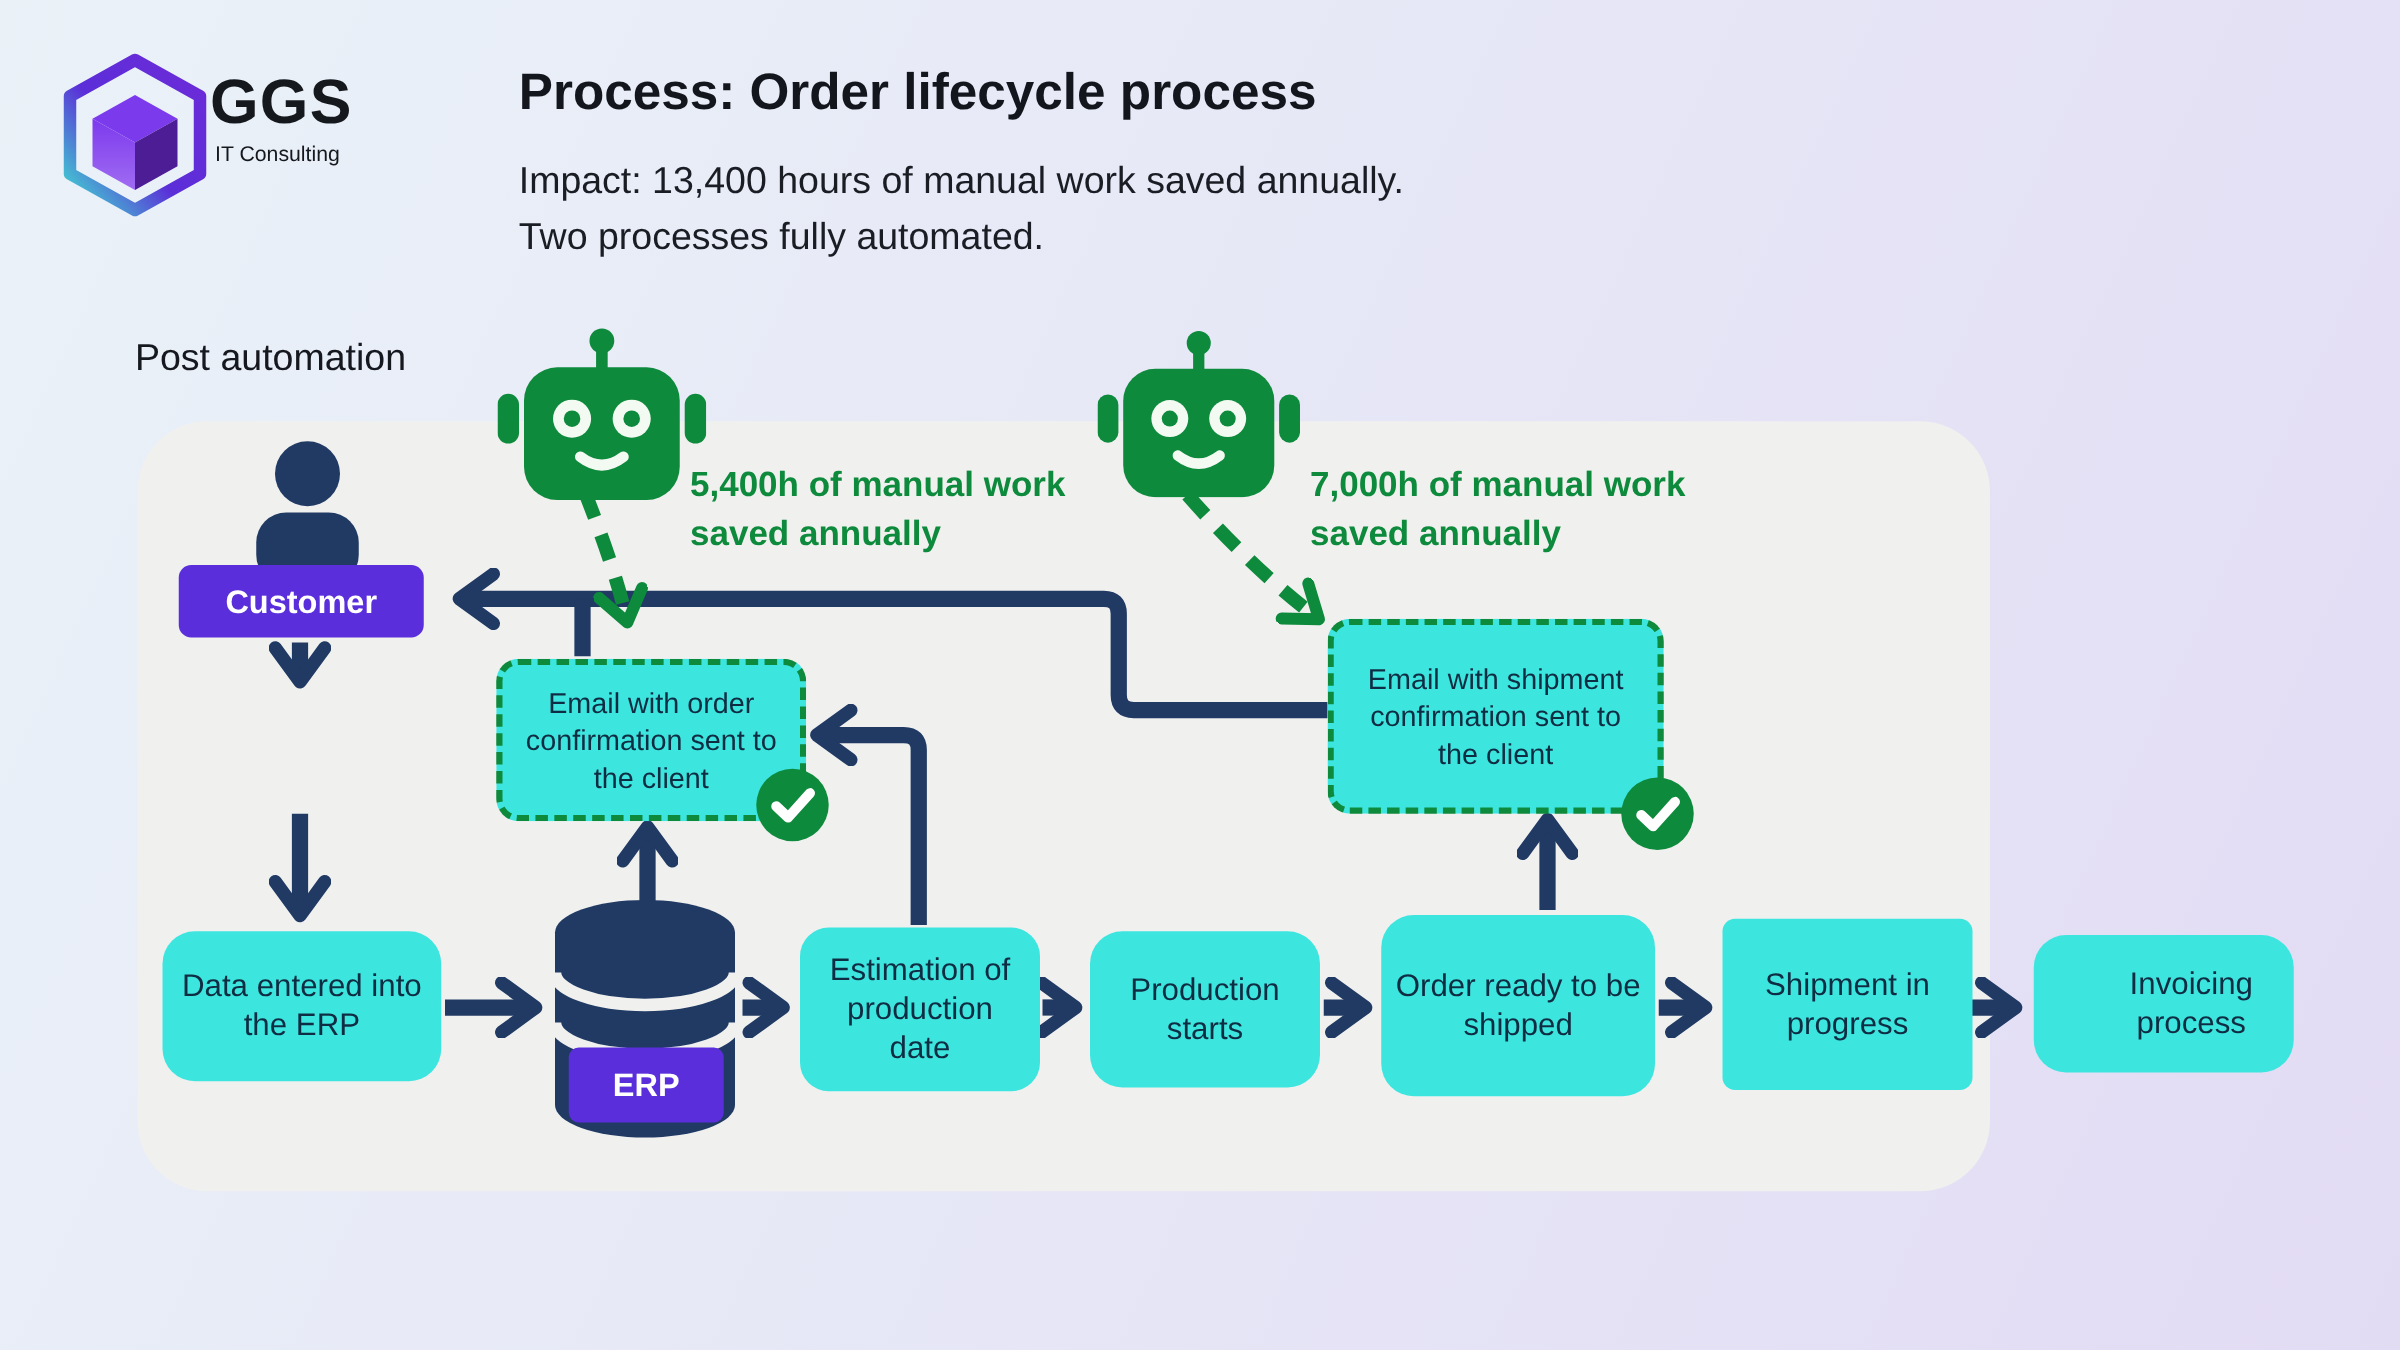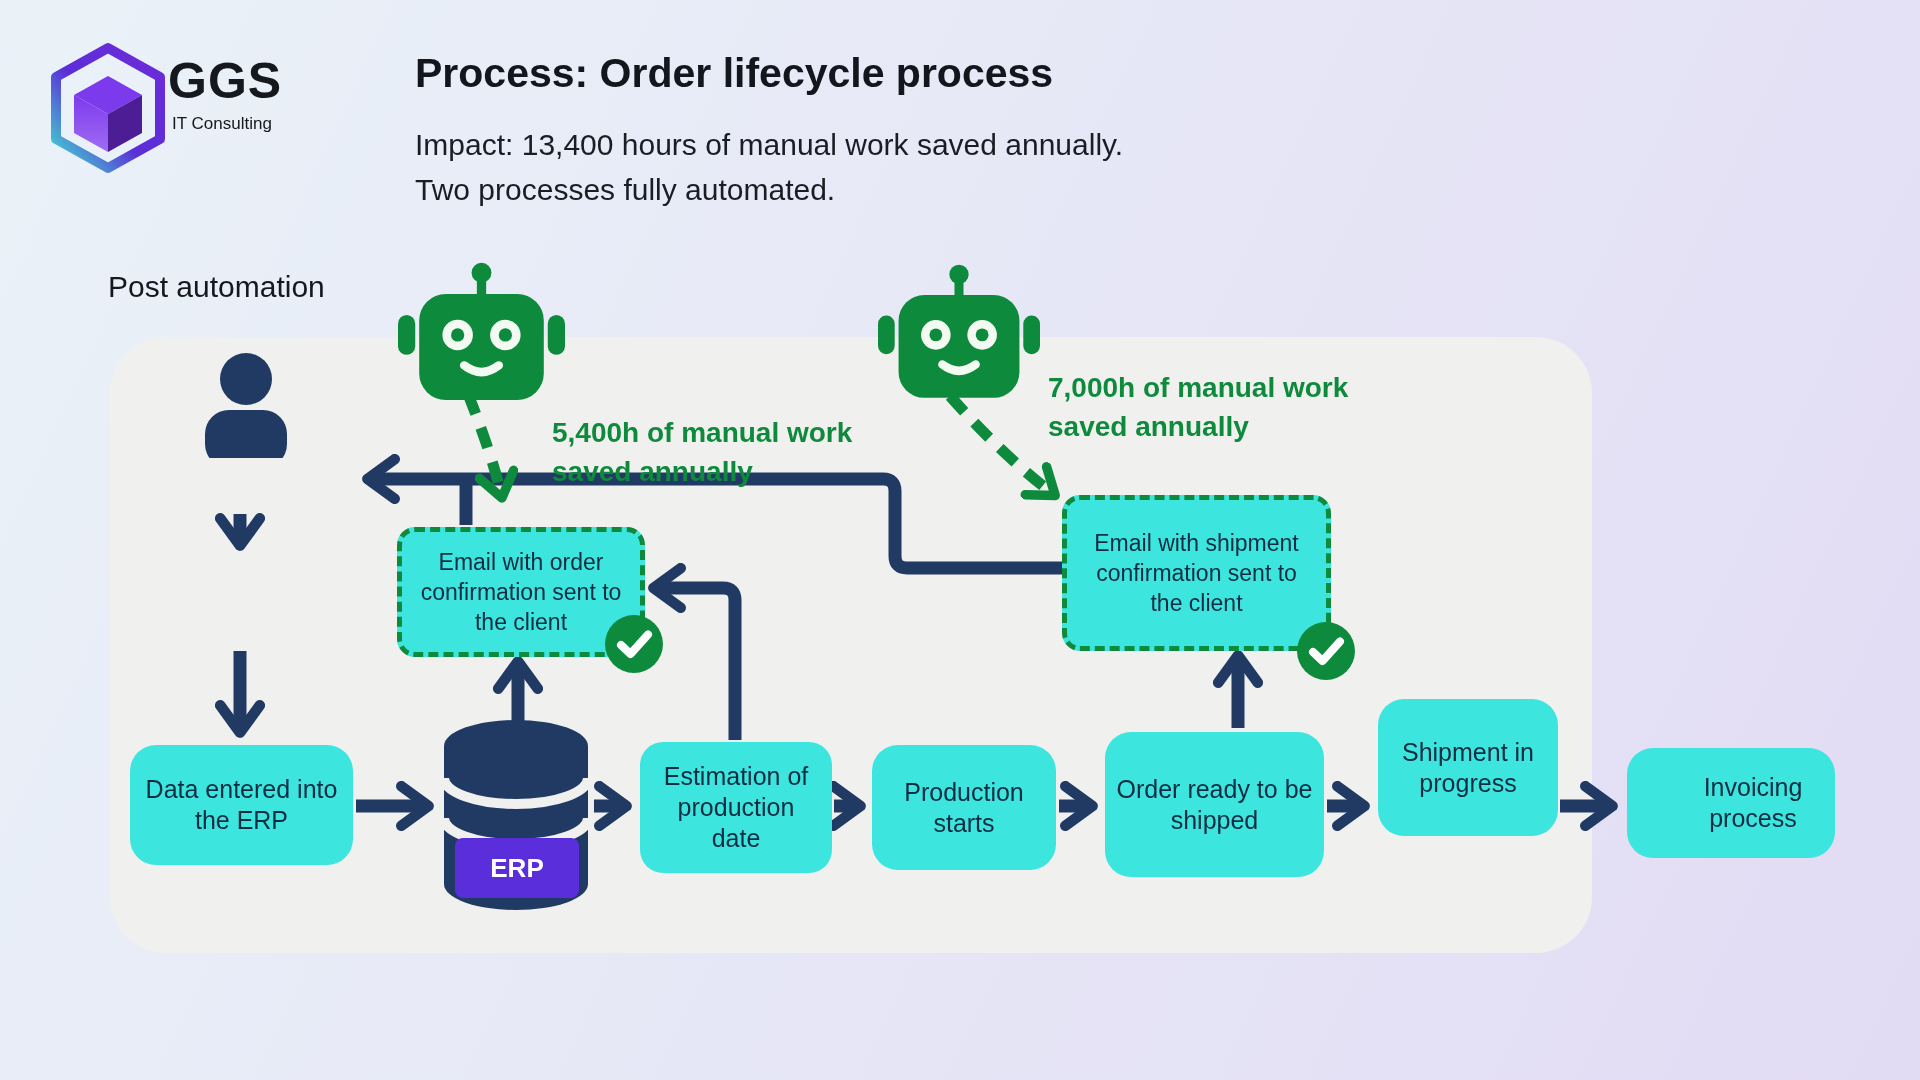--- a/index.html
+++ b/index.html
@@ -26,37 +26,37 @@
   .cyan{background:#3de5df;border-radius:26px;font-size:25px;line-height:31px;}
   .purple{background:#5a2edb;color:#ffffff;font-weight:700;font-size:26px;border-radius:10px;}
   .dashed{background:#3de5df;border:5px dashed #0e8a3c;border-radius:18px;font-size:23px;line-height:30px;}
 
   .b-customer{left:143px;top:452px;width:196px;height:58px;}
   .b-order-placed{left:130px;top:555px;width:223px;height:92px;}
   .b-data-entered{left:130px;top:745px;width:223px;height:120px;}
   .b-estimation{left:640px;top:742px;width:192px;height:131px;border-radius:23px;}
   .b-production{left:872px;top:745px;width:184px;height:125px;}
   .b-order-ready{left:1105px;top:732px;width:219px;height:145px;}
-  .b-shipment{left:1378px;top:699px;width:180px;height:137px;}
+  .b-shipment{left:1378px;top:735px;width:200px;height:137px;border-radius:10px;}
   .b-invoicing{left:1627px;top:748px;width:164px;height:110px;padding-left:44px;}
   .b-email1{left:397px;top:527px;width:238px;height:120px;}
   .b-email2{left:1062px;top:495px;width:259px;height:146px;}
   .b-erp-label{left:455px;top:838px;width:124px;height:60px;border-radius:8px;z-index:5;}
 
   .icon{position:absolute;z-index:4;}
   .logo{left:48px;top:42px;width:120px;height:132px;}
   .person{left:201px;top:352px;width:90px;height:106px;z-index:2;}
   .db{left:440px;top:716px;width:152px;height:200px;z-index:4;}
   .robot1{left:398px;top:262px;width:167px;height:138px;z-index:5;}
   .robot2{left:878px;top:264px;width:162px;height:134px;z-index:5;}
   .check1{left:603px;top:613px;width:62px;height:62px;z-index:5;}
   .check2{left:1295px;top:620px;width:62px;height:62px;z-index:5;}
 
   .savings{z-index:5;font-size:28px;font-weight:700;color:#0e8a3c;line-height:39px;}
-  .savings1{left:552px;top:368px;margin-top:45px;}
+  .savings1{left:552px;top:368px;}
   .savings2{left:1048px;top:368px;}
 </style>
 </head>
 <body>
 
 <div class="page">
 
   <svg class="abs icon logo" viewBox="0 0 120 132">
     <defs>
       <linearGradient id="hexGrad" x1="1" y1="0" x2="0" y2="1">
@@ -110,20 +110,23 @@
     <g stroke="#0e8a3c" stroke-width="11" fill="none" stroke-dasharray="21 15">
       <path d="M468 394 Q492 455 501 494" marker-end="url(#chevG)"></path>
       <path d="M950 396 Q1002 455 1052 493" marker-end="url(#chevG)"></path>
     </g>
   </svg>
 
   <svg class="abs icon person" viewBox="0 0 90 106">
     <circle cx="45" cy="27" r="26" fill="#203a64"></circle>
     <rect x="4" y="58" width="82" height="58" rx="24" fill="#203a64"></rect>
   </svg>
+  <div class="box purple b-customer">
+    <span>Customer</span>
+  </div>
 
   <div class="box cyan b-data-entered">
     <span class="pre">Data entered into
 the ERP</span>
   </div>
   <div class="box cyan b-estimation">
     <span class="pre">Estimation of
 production
 date</span>
   </div>

